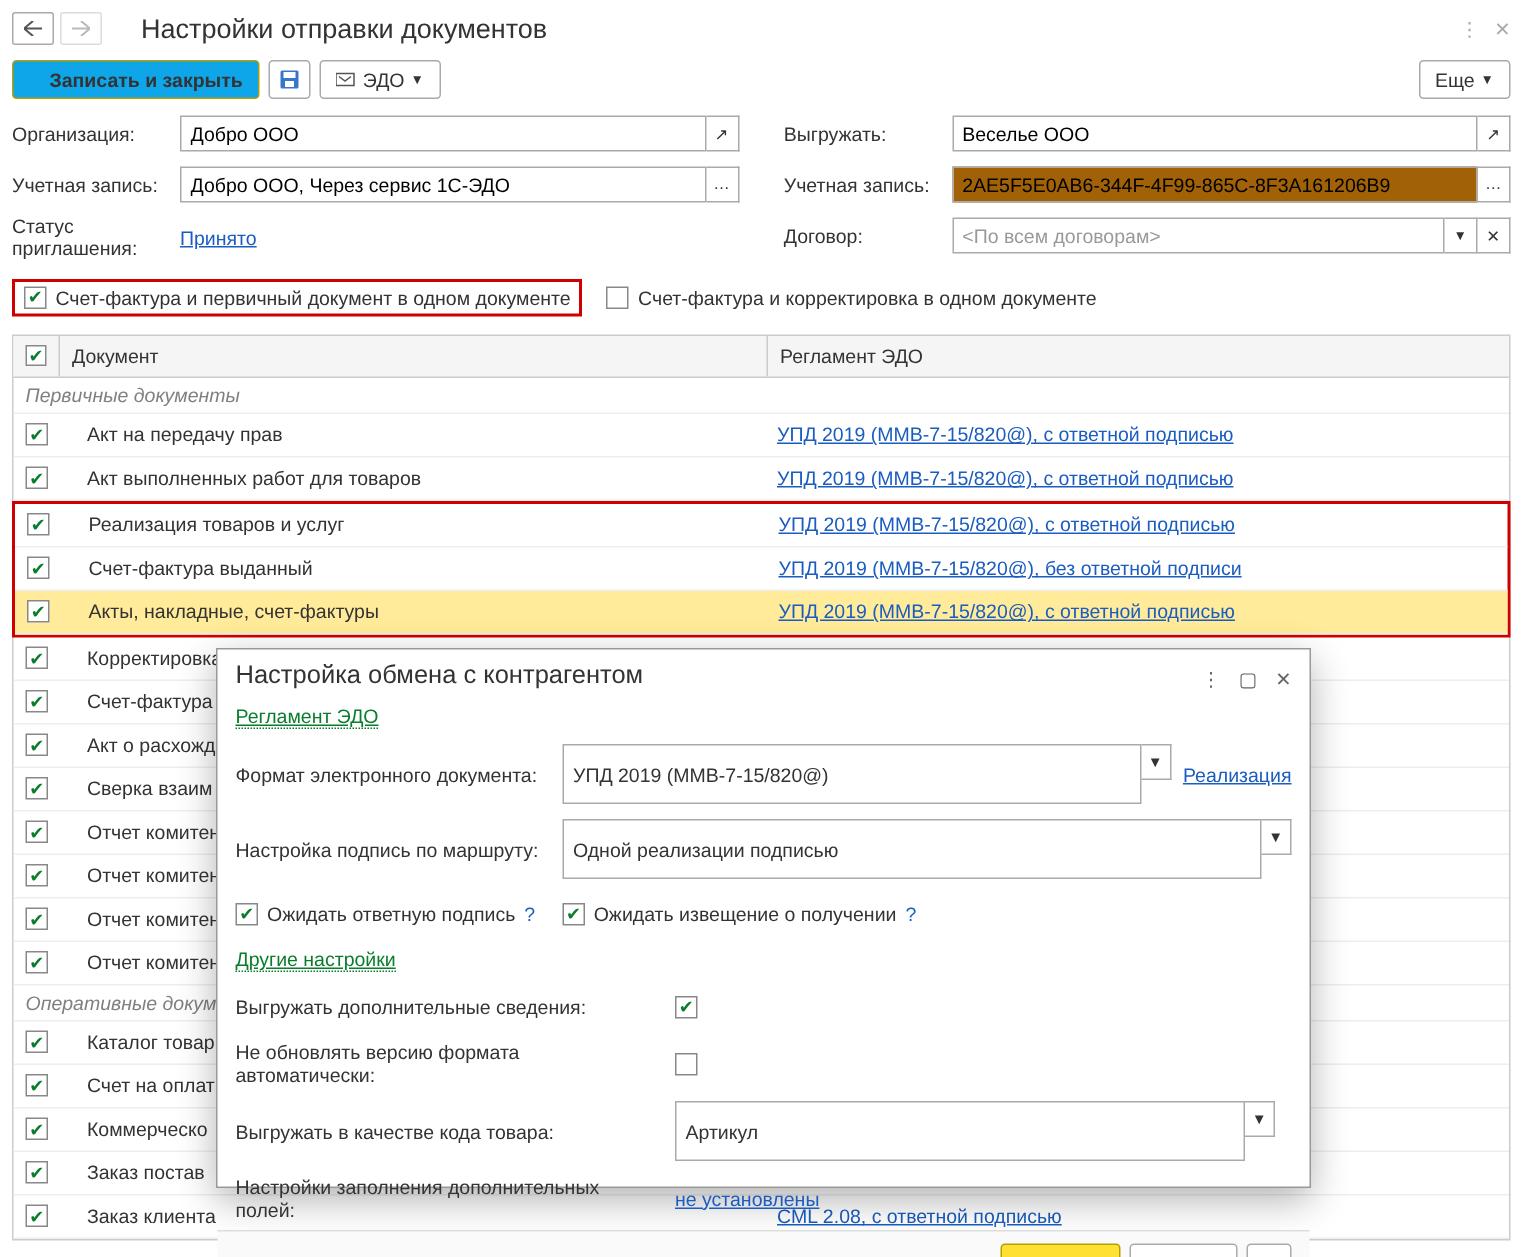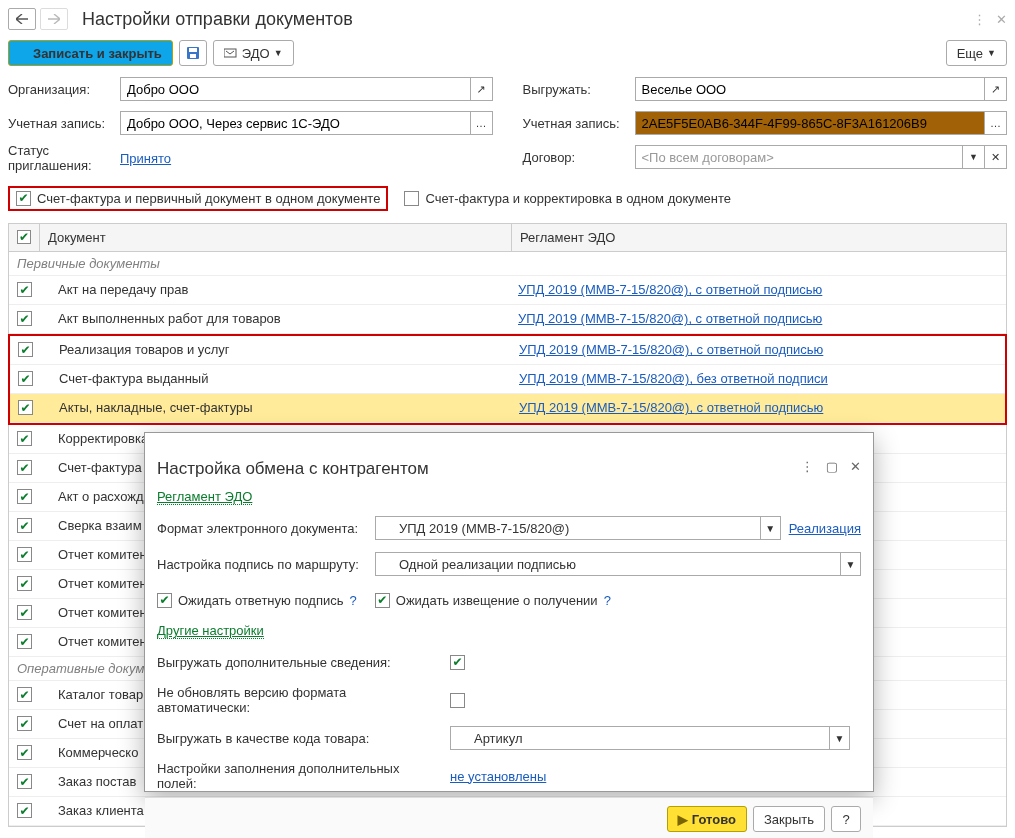--- a/index.html
+++ b/index.html
@@ -1,21 +1,21 @@
 <!DOCTYPE html>
 <html><head>
 <meta charset="utf-8">
 <style>
   * { box-sizing: border-box; font-family: Arial, sans-serif; font-size: 13px; }
   body { margin: 0; background: #fff; color: #333; }
   .window { width: 1015px; height: 838px; position: relative; padding: 8px; }
 
   .titlebar { display: flex; align-items: center; margin-bottom: 10px; }
   .nav-btn { width: 28px; height: 22px; border: 1px solid #aaa; background: #fff; display: flex; align-items: center; justify-content: center; margin-right: 4px; border-radius: 2px; }
-  .page-title { font-size: 18px; margin-left: 10px; flex: 1; }
+  .page-title { font-size: 18px; margin-left: 22px; flex: 1; }
   .titlebar-right { display: flex; align-items: center; gap: 10px; }
 
   .toolbar { display: flex; align-items: center; gap: 6px; margin-bottom: 10px; }
   .btn { height: 26px; border: 1px solid #aaa; background: #fff; display: inline-flex; align-items: center; padding: 0 10px; border-radius: 3px; cursor: pointer; }
   .btn-primary { background: #0ea5e9; border-color: #b3a100; font-weight: bold; padding-left: 24px; }
   .btn-icon { width: 28px; padding: 0; justify-content: center; }
 
   .form-grid { display: flex; gap: 30px; margin-bottom: 12px; }
   .form-col { flex: 1; display: flex; flex-direction: column; gap: 8px; }
   .form-row { display: flex; align-items: center; min-height: 26px; }
@@ -46,30 +46,30 @@
   .cell-reg { flex: 1; padding: 0 6px; }
   .cell-reg .link { color: #1a5cc0; }
   .row.selected { background: #ffeb99; }
   .box-highlight { border: 2px solid #d00000; margin: 0 -1px; }
 
   .modal {
     position: absolute; left: 144px; top: 432px; width: 730px; height: 360px;
     background: #fff; border: 1px solid #999; box-shadow: 0 8px 24px rgba(0,0,0,.3);
     display: flex; flex-direction: column;
   }
-  .modal-header { padding: 26px 12px 4px; display: flex; align-items: flex-start; }
+  .modal-header { padding: 7px 12px 4px; display: flex; align-items: flex-end; }
   .modal-title { font-size: 17px; flex: 1; }
   .modal-ctrls { display: flex; gap: 12px; color:#666;}
   .modal-body { flex: 1; padding: 6px 12px; display: flex; flex-direction: column; gap: 10px; }
   .section-link { color: #0a7d2d; text-decoration: underline; border-bottom: 1px dotted #0a7d2d; display: inline-block; }
   .modal-row { display: flex; align-items: center; gap: 8px; min-height: 26px; }
   .modal-row label { width: 210px; }
   .modal-row.short label { width: 285px; }
   .select-box { flex: 1; display: flex; }
-  .select-text { flex: 1; height: 24px; border: 1px solid #aaa; padding: 0 23px; display: flex; align-items: center; }
+  .select-text { flex: 1; height: 40px; border: 1px solid #aaa; padding: 0 6px; display: flex; align-items: center; }
   .select-arrow { width: 20px; height: 24px; border: 1px solid #aaa; border-left: none; display:flex; align-items:center; justify-content:center; font-size:10px; }
   .modal-link { color: #1a5cc0; text-decoration: underline; cursor:pointer; }
   .modal-footer { border-top: 1px solid #ddd; padding: 8px 12px; display: flex; justify-content: flex-end; gap: 6px; background:#fafafa;}
   .btn-ready { background: #ffe033; border-color: #b3a100; font-weight: bold; }
   .help-q { color: #1a5cc0; }
   svg { display:block; }
 </style>
 </head>
 <body>
 

